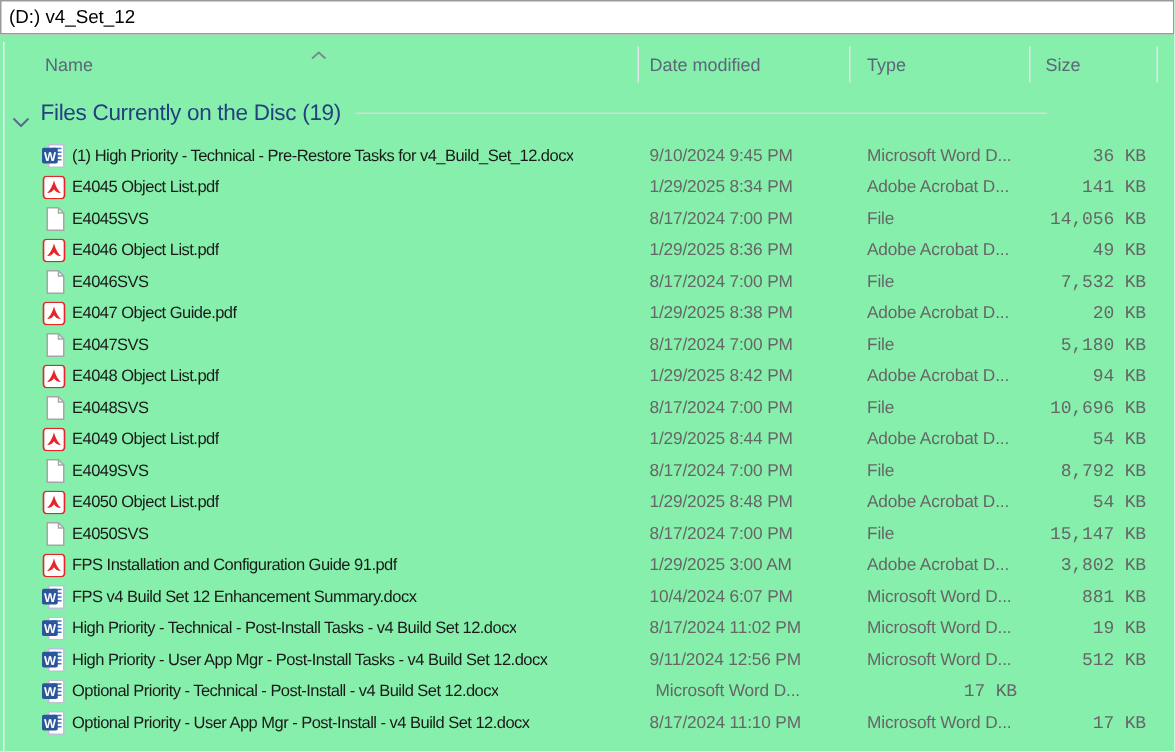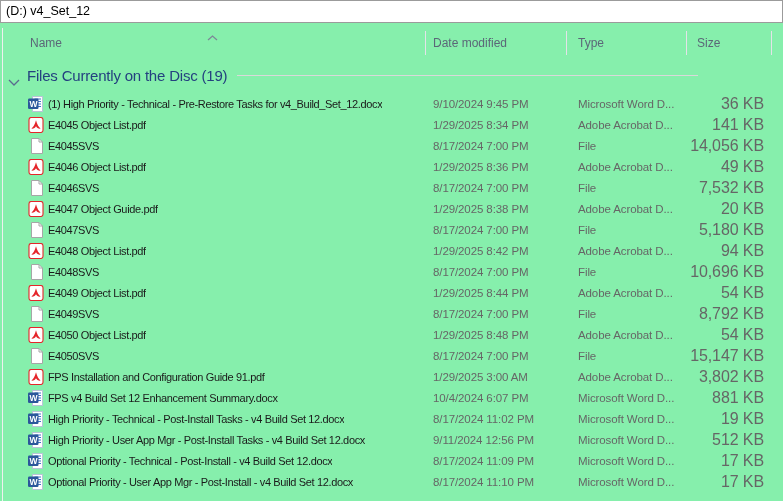--- a/index.html
+++ b/index.html
@@ -67,21 +67,21 @@
   .c-name {
     display:flex; align-items:center;
     padding-left:28px;
     font-size:11px; letter-spacing:-0.35px; color:#1a1a1a;
   }
   .ficon { flex:none; width:16px; height:16px; margin-right:4px; display:inline-flex; }
   .ficon svg { display:block; }
   .fname { white-space:nowrap; overflow:hidden; }
   .c-date { padding-left:7px;  font-size:11.5px; letter-spacing:-0.1px; color:#666; }
   .c-type { padding-left:11px; font-size:11.5px; letter-spacing:-0.1px; color:#666; }
-  .c-size { padding-right:9px; font-size:16px; letter-spacing:-0.1px; color:#666; text-align:right; }
+  .c-size { padding-right:9px; font-size:12px; letter-spacing:-0.1px; color:#666; text-align:right;font-family:Liberation Mono, monospace; }
 </style>
 </head>
 <body>
 
 <div class="window">
 
   <div class="disc-bar">(D:) v4_Set_12</div>
 
   <div class="panel-edge"></div>
 
@@ -388,21 +388,20 @@
                 <line x1="6.5" y1="5.5" x2="13" y2="5.5"></line>
                 <line x1="6.5" y1="8" x2="13" y2="8"></line>
                 <line x1="6.5" y1="10.5" x2="13" y2="10.5"></line>
               </g>
               <rect x="0" y="2.5" width="10.5" height="10.5" rx="1.2" fill="#2b579a"></rect>
               <text x="5.25" y="11" text-anchor="middle" font-size="8.5" font-weight="bold" fill="#fff" font-family="Liberation Sans, sans-serif">W</text>
             </svg>
           </span>
           <span class="fname">Optional Priority - Technical - Post-Install - v4 Build Set 12.docx</span>
         </div>
-        <div class="cell c-date">8/17/2024 11:09 PM</div>
         <div class="cell c-type">Microsoft Word D...</div>
         <div class="cell c-size">17 KB</div>
       </div>
       <div class="row">
         <div class="cell c-name">
           <span class="ficon">
             <svg width="16" height="16" viewBox="0 0 16 16">
               <rect x="4.5" y="0.5" width="10" height="15" fill="#fff" stroke="#b8c4d6"></rect>
               <g stroke="#3f74c5" stroke-width="1">
                 <line x1="6.5" y1="3" x2="13" y2="3"></line>

